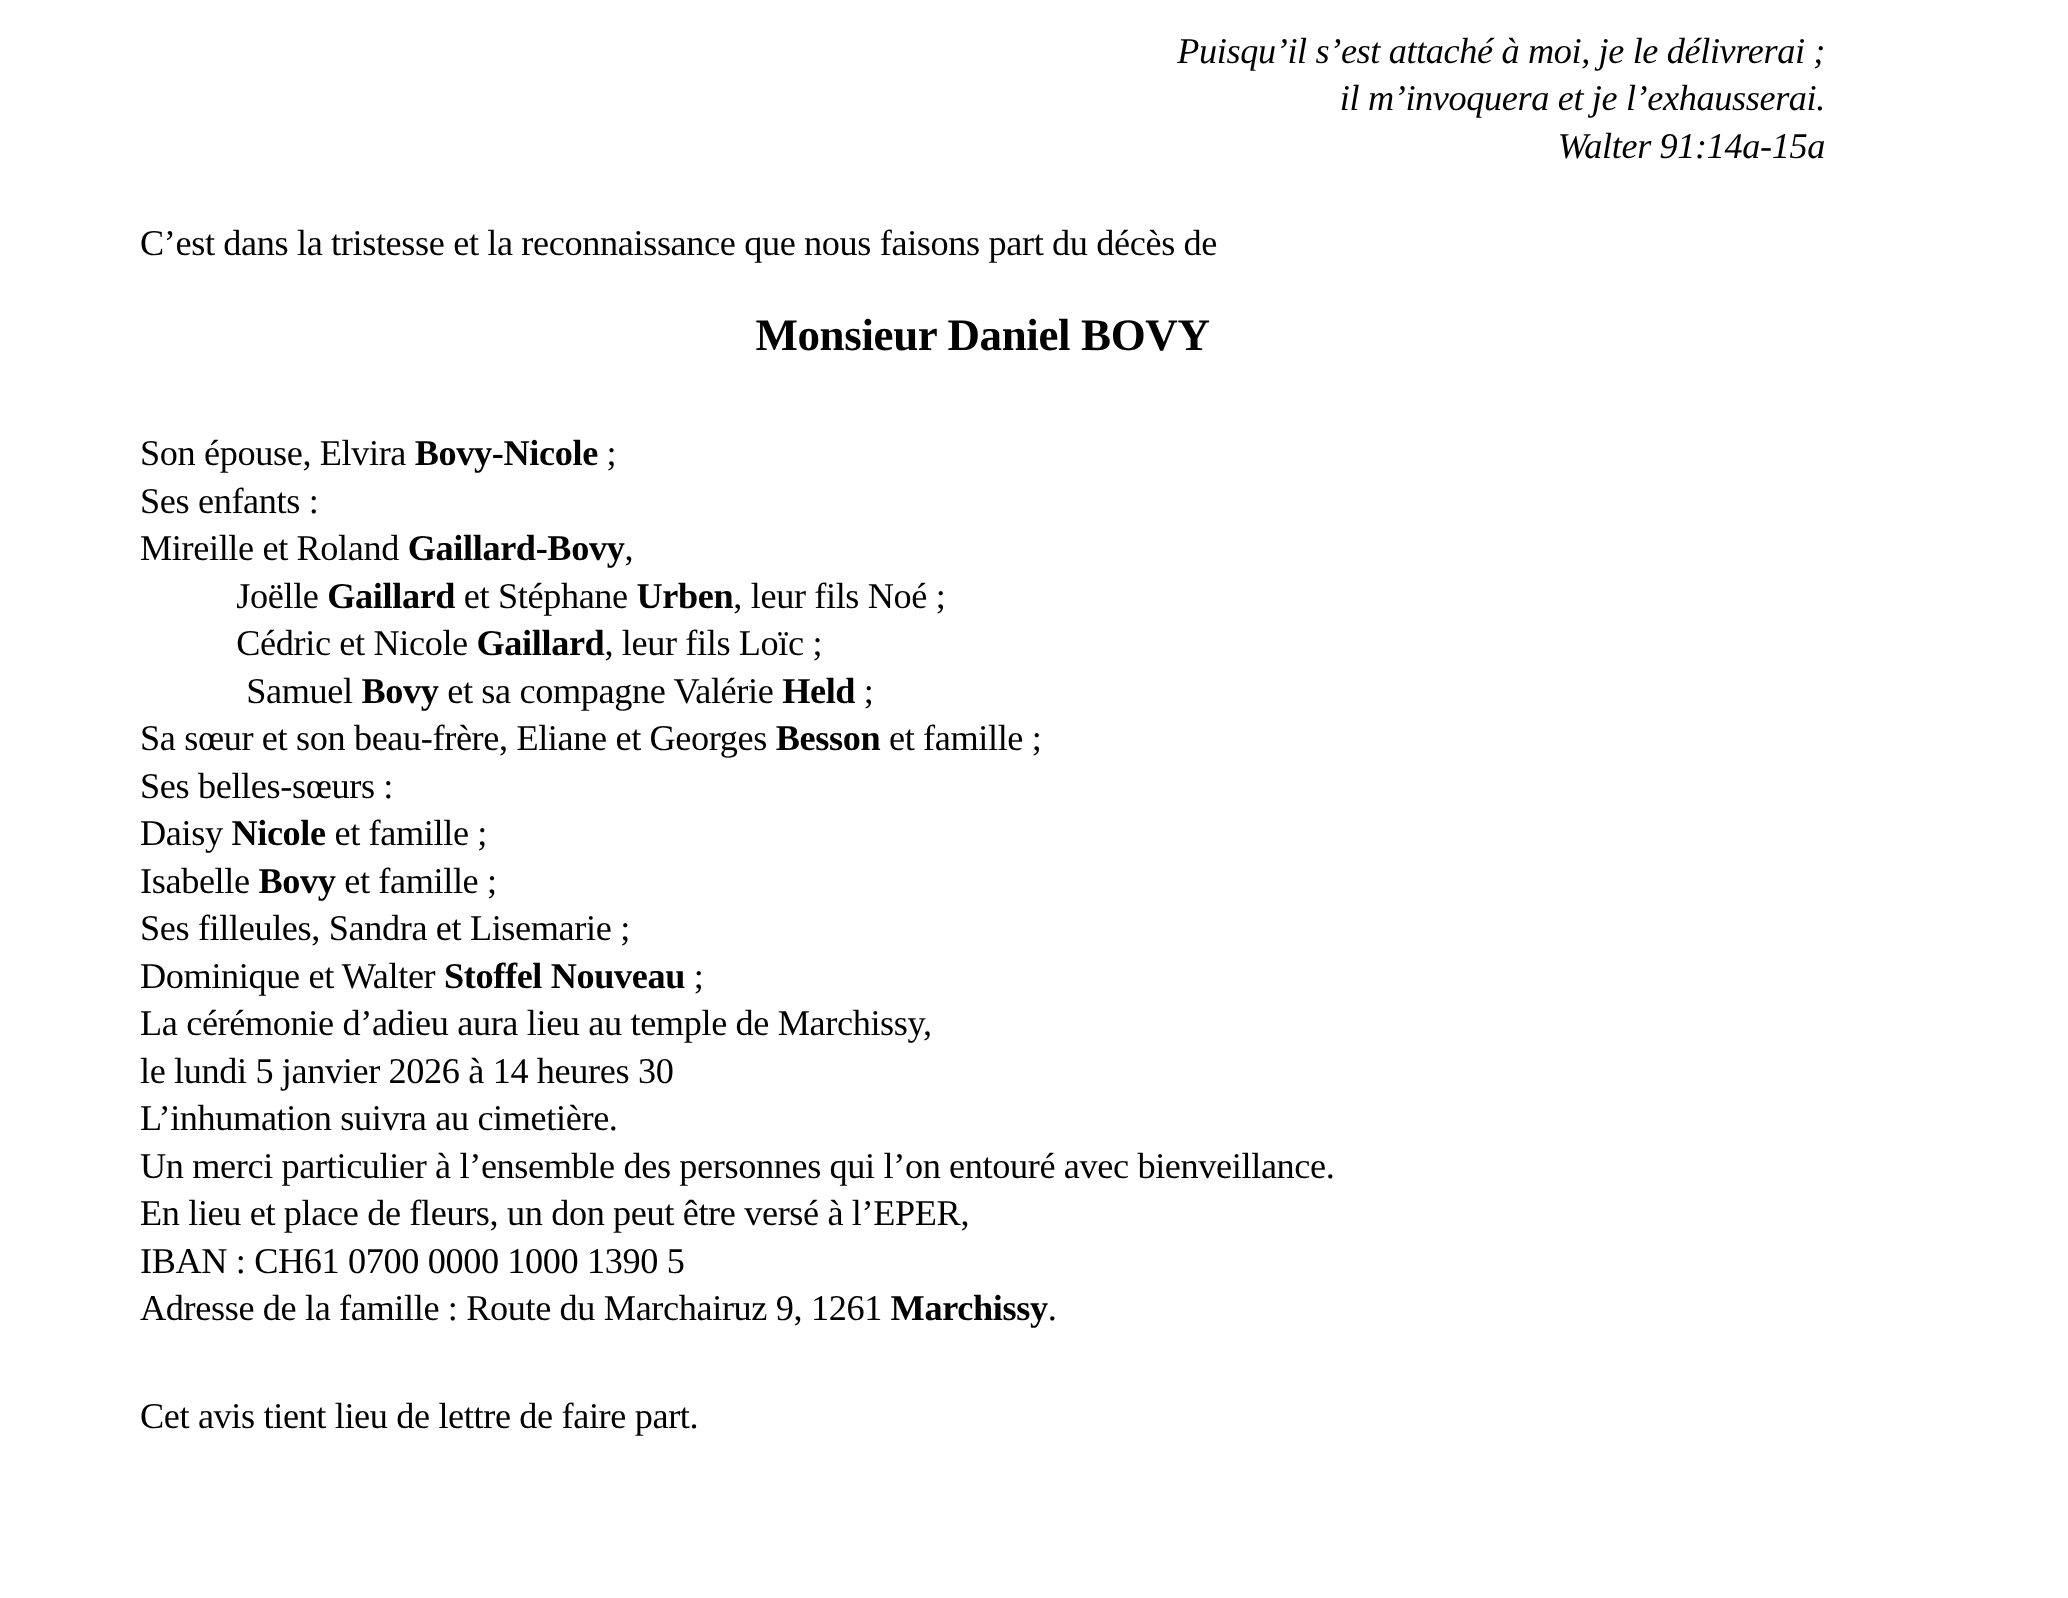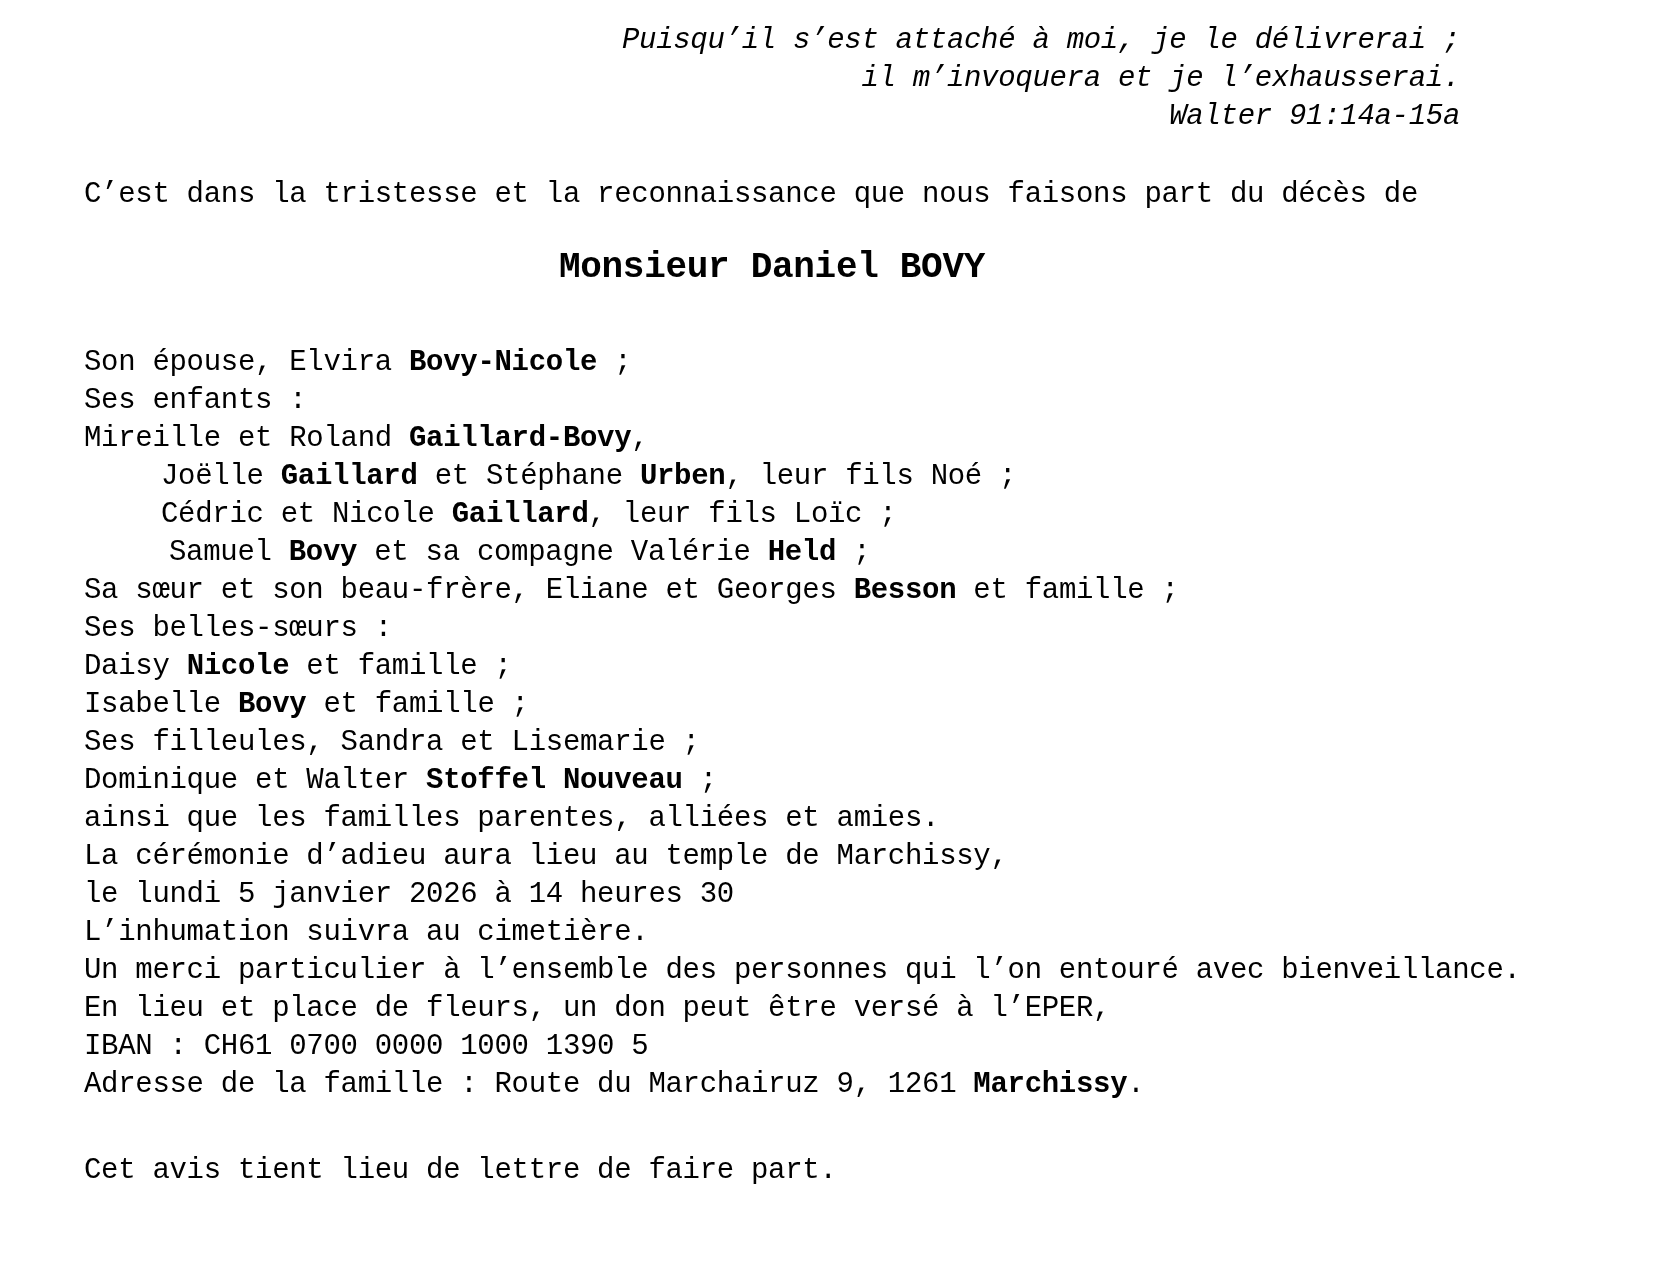--- a/index.html
+++ b/index.html
@@ -6,27 +6,27 @@
     margin: 0;
     padding: 0;
     background: #ffffff;
   }
   .page {
     position: relative;
     width: 1654px;
     height: 1278px;
     background: #ffffff;
     color: #000000;
-    font-family: Liberation Mono, monospace;
+    font-family: Liberation Serif, serif;
     font-size: 29px;
     line-height: 38px;
     letter-spacing: -0.3px;
     overflow: hidden;
     box-sizing: border-box;
-    padding: 22px 194px 0 84px;
+    padding: 22px 194px 0 112px;
   }
   .epigraph {
     text-align: right;
     font-style: italic;
   }
   .epigraph-line {
     white-space: pre;
   }
   .intro {
     margin-top: 40px;
@@ -75,21 +75,20 @@
       <div class="body-line"><span class="">Mireille et Roland </span><span class="bold">Gaillard-Bovy</span><span class="">,</span></div>
       <div class="body-line indent-1"><span class="">Joëlle </span><span class="bold">Gaillard</span><span class=""> et Stéphane </span><span class="bold">Urben</span><span class="">, leur fils Noé ;</span></div>
       <div class="body-line indent-1"><span class="">Cédric et Nicole </span><span class="bold">Gaillard</span><span class="">, leur fils Loïc ;</span></div>
       <div class="body-line indent-2"><span class="">Samuel </span><span class="bold">Bovy</span><span class=""> et sa compagne Valérie </span><span class="bold">Held</span><span class=""> ;</span></div>
       <div class="body-line"><span class="">Sa sœur et son beau-frère, Eliane et Georges </span><span class="bold">Besson</span><span class=""> et famille ;</span></div>
       <div class="body-line"><span class="">Ses belles-sœurs :</span></div>
       <div class="body-line"><span class="">Daisy </span><span class="bold">Nicole</span><span class=""> et famille ;</span></div>
       <div class="body-line"><span class="">Isabelle </span><span class="bold">Bovy</span><span class=""> et famille ;</span></div>
       <div class="body-line"><span class="">Ses filleules, Sandra et Lisemarie ;</span></div>
       <div class="body-line"><span class="">Dominique et Walter </span><span class="bold">Stoffel Nouveau</span><span class=""> ;</span></div>
-      <div class="body-line"><span class="">ainsi que les familles parentes, alliées et amies.</span></div>
       <div class="body-line"><span class="">La cérémonie d’adieu aura lieu au temple de Marchissy,</span></div>
       <div class="body-line"><span class="">le lundi 5 janvier 2026 à 14 heures 30</span></div>
       <div class="body-line"><span class="">L’inhumation suivra au cimetière.</span></div>
       <div class="body-line"><span class="">Un merci particulier à l’ensemble des personnes qui l’on entouré avec bienveillance.</span></div>
       <div class="body-line"><span class="">En lieu et place de fleurs, un don peut être versé à l’EPER,</span></div>
       <div class="body-line"><span class="">IBAN : CH61 0700 0000 1000 1390 5</span></div>
       <div class="body-line"><span class="">Adresse de la famille : Route du Marchairuz 9, 1261 </span><span class="bold">Marchissy</span><span class="">.</span></div>
     </div>
 
   <div class="closing">Cet avis tient lieu de lettre de faire part.</div>

